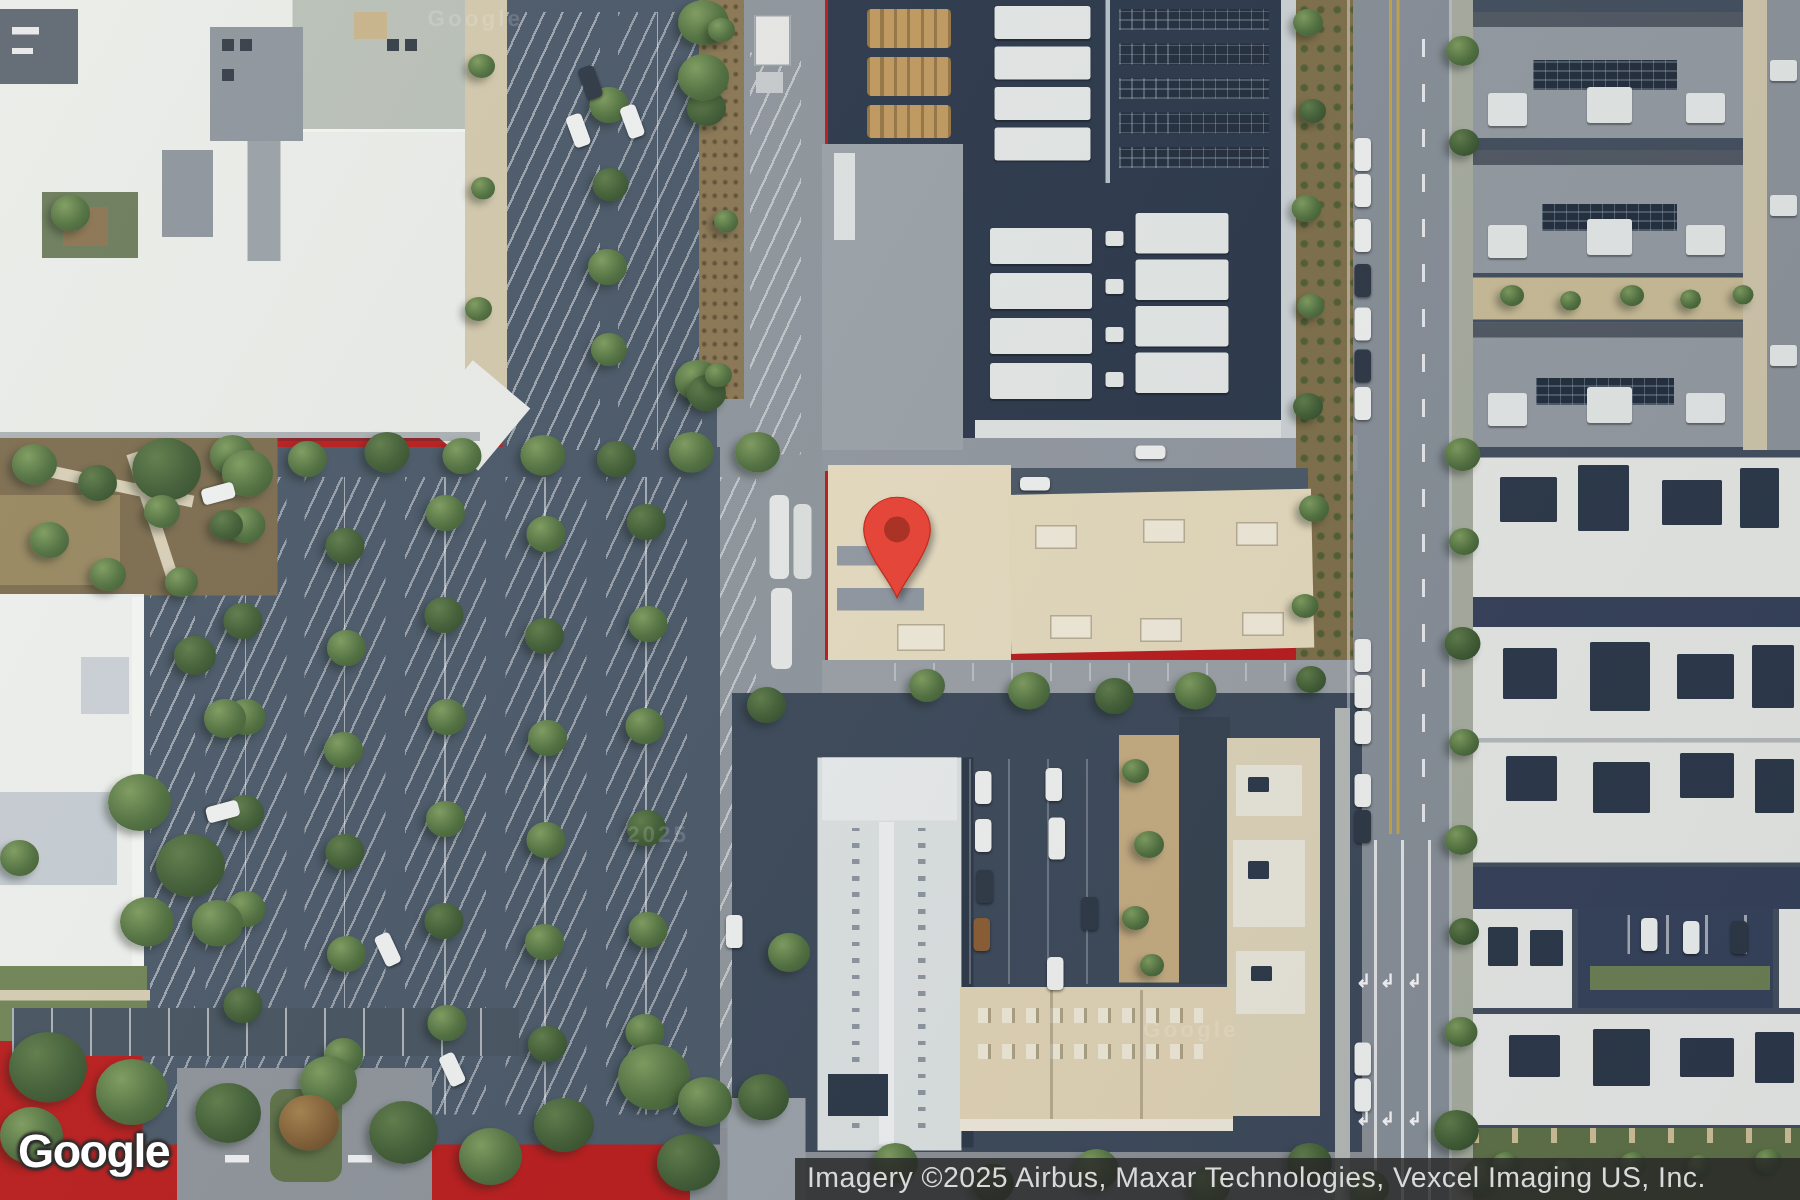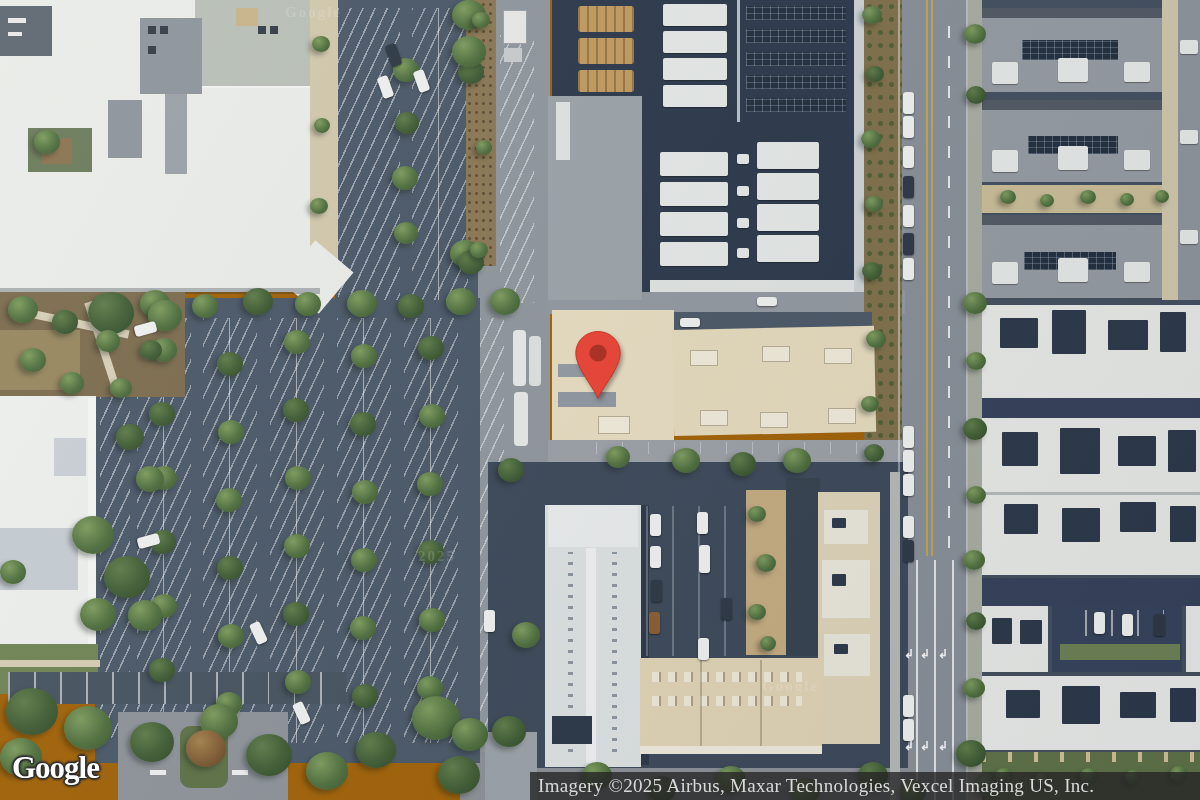--- a/index.html
+++ b/index.html
@@ -1,16 +1,16 @@
 <!DOCTYPE html>
 <html><head>
 <meta charset="utf-8">
 <style>
   html,body{margin:0;padding:0;background:#222;}
-  #map{position:relative;width:1200px;height:800px;overflow:hidden;background:#a16207;font-family:Liberation Serif, serif;}
+  #map{position:relative;width:1200px;height:800px;overflow:hidden;background:#b91c1c;font-family:Liberation Sans, sans-serif;}
   .a{position:absolute;display:block;}
   .tree{position:absolute;border-radius:50%;background:radial-gradient(circle at 35% 30%,#7e9c5e,#50703e 55%,#3b5630);box-shadow:-3px 3px 5px rgba(15,25,15,.35);}
   .tree.dk{background:radial-gradient(circle at 35% 30%,#5f7c49,#405d34 55%,#2f4728);}
   .tree.brn{background:radial-gradient(circle at 35% 30%,#a5814c,#7d5b33 60%,#5e431f);}
   .car{position:absolute;width:11px;height:22px;border-radius:3px;background:#eef1ef;box-shadow:0 1px 2px rgba(0,0,0,.5);}
   .car.dk{background:#2e3845;}
   .car.h{width:20px;height:9px;}
   .stallv{background-image:linear-gradient(to right,transparent 26px,rgba(255,255,255,.5) 26px,rgba(255,255,255,.5) 27px,transparent 27px),repeating-linear-gradient(115deg,rgba(255,255,255,.42) 0 1.5px,transparent 1.5px 11px);}
   .stall1{background-image:repeating-linear-gradient(115deg,rgba(255,255,255,.45) 0 1.5px,transparent 1.5px 11px);}
   .hstall{background-image:repeating-linear-gradient(90deg,rgba(255,255,255,.55) 0 1.5px,transparent 1.5px 26px);}

